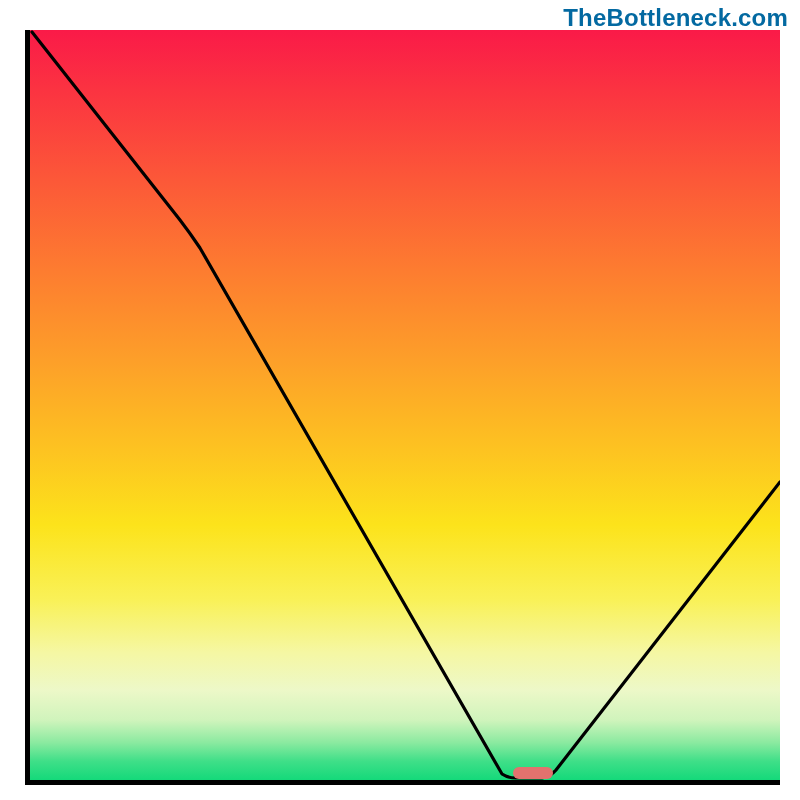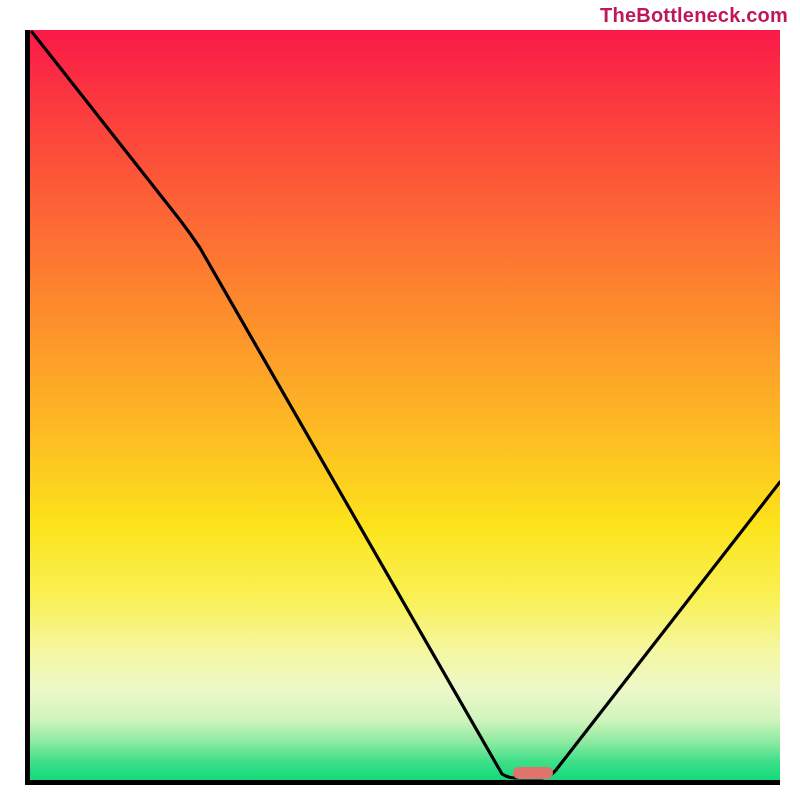--- a/index.html
+++ b/index.html
@@ -7,23 +7,23 @@
   .frame {
     position: absolute;
     left: 0; top: 0;
     width: 800px; height: 800px;
   }
   .watermark {
     position: absolute;
     top: 4px;
     right: 12px;
     font-family: Arial, Helvetica, sans-serif;
-    font-size: 20px;
+    font-size: 24px;
     font-weight: 600;
-    color: #be185d;
+    color: #0369a1;
     letter-spacing: 0.2px;
   }
   .plot {
     position: absolute;
     left: 25px;
     top: 30px;
     width: 755px;
     height: 755px;
     border-left: 5px solid #000;
     border-bottom: 5px solid #000;

